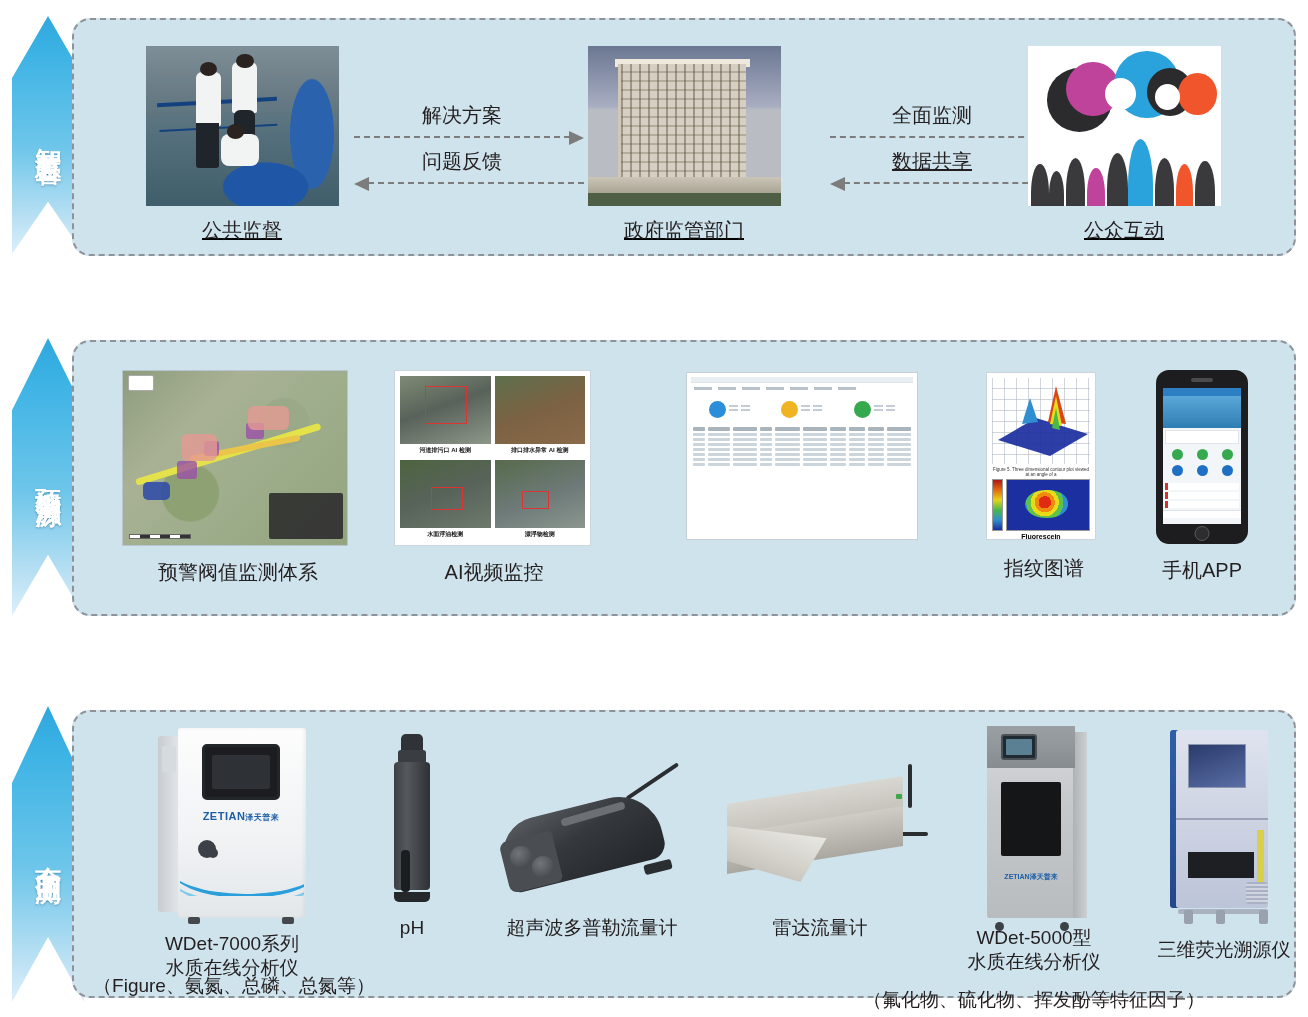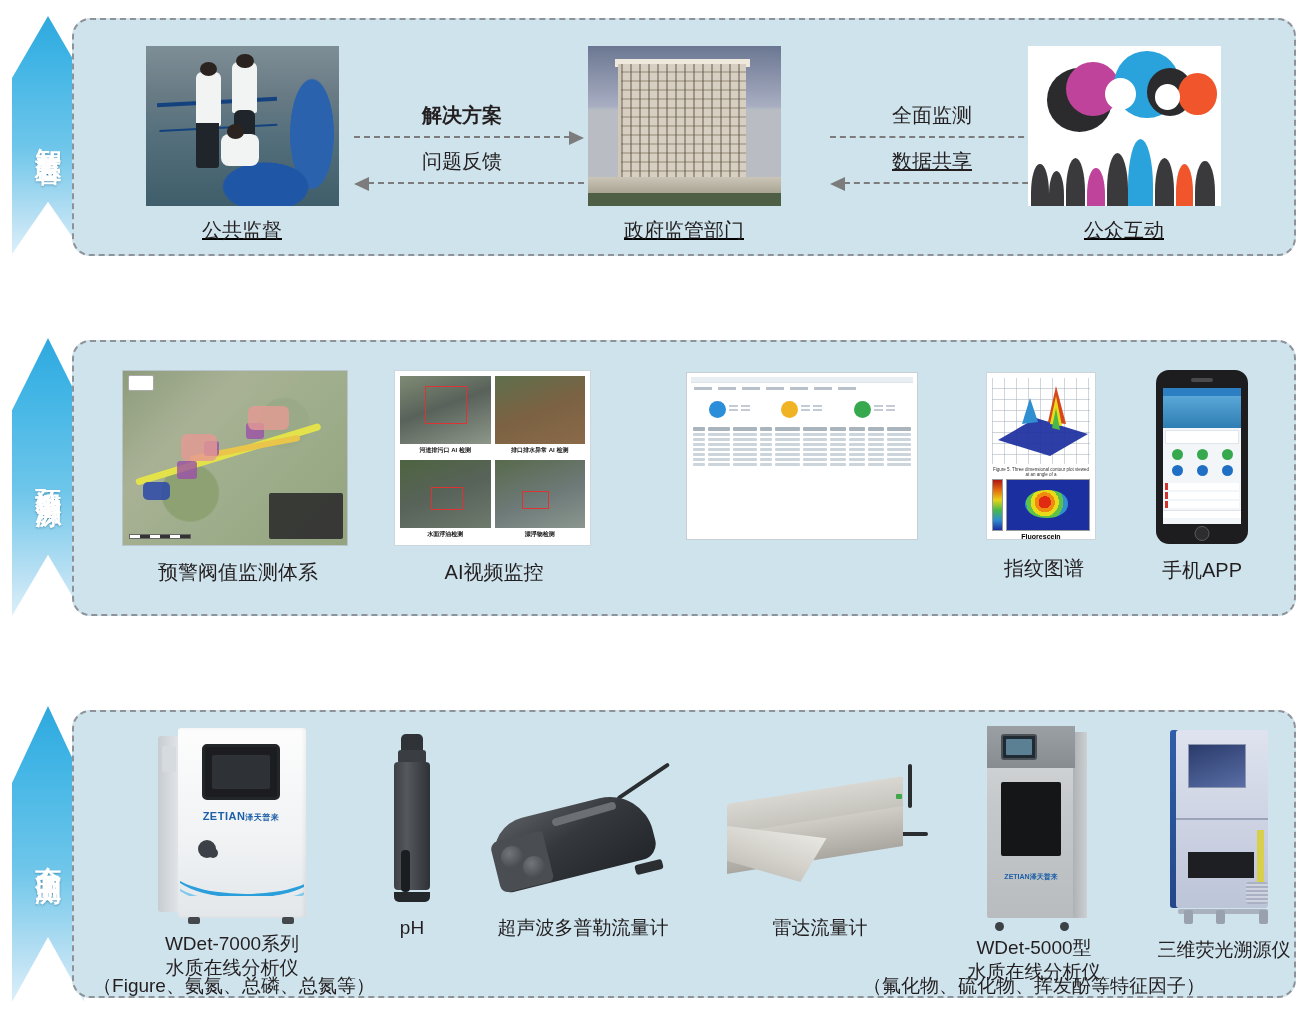--- a/index.html
+++ b/index.html
@@ -325,21 +325,21 @@
           <div class="person p2b"></div>
         <div class="person p3"></div>
         <div class="head h1"></div>
           <div class="head h2"></div>
           <div class="head h3"></div>
       </div>
       <div class="cap cap-lg" style="margin-top:12px;">公共监督</div>
     </div>
 
     <div class="arrowgrp" style="left:280px; top:86px; width:216px;">
-      <div style="position:relative;height:34px;font-weight:bold;">
+      <div style="position:relative;height:34px;">
         <div class="arrowlbl" style="top:-4px;">解决方案</div>
         <div class="arrowline" style="position:absolute;top:30px;left:0;right:14px;">
           <div class="tipR"></div>
         </div>
       </div>
       <div style="position:relative;height:34px;margin-top:12px;">
         <div class="arrowlbl" style="top:-4px;text-align:center;">问题反馈</div>
         <div class="arrowline" style="position:absolute;top:30px;left:14px;right:0;">
           <div class="tipL"></div>
         </div>
@@ -676,21 +676,21 @@
       <div class="probe" style="margin:0 auto;">
         <div class="cap2"></div>
           <div class="neck"></div>
           <div class="barrel"></div>
         <div class="slot"></div>
           <div class="tip"></div>
       </div>
       <div class="cap" style="margin-top:14px;">pH</div>
     </div>
 
-    <div class="inst" style="left:396px; top:50px; width:226px;">
+    <div class="inst" style="left:405px; top:50px; width:226px;">
       <div class="usflow" style="margin:0 auto;">
         <div class="ant"></div>
           <div class="shell"></div>
           <div class="ridge"></div>
         <div class="face"></div>
           <div class="eye e1"></div>
           <div class="eye e2"></div>
           <div class="foot2"></div>
       </div>
       <div class="cap" style="margin-top:22px;">超声波多普勒流量计</div>
@@ -714,24 +714,24 @@
           <div class="sidep"></div>
           <div class="hood"></div>
         <div class="scr"></div>
         <div class="door"></div>
         <div class="logo5">
           <span>ZETIAN</span><span>泽天普来</span>
         </div>
         <div class="wheel w1"></div>
           <div class="wheel w2"></div>
       </div>
-      <div class="cap" style="margin-top:10px;">WDet-5000型</div>
+      <div class="cap" style="">WDet-5000型</div>
       <div class="cap">水质在线分析仪</div>
     </div>
-    <div class="cap" style="position:absolute; left:740px; top:262px; width:440px;">（氟化物、硫化物、挥发酚等特征因子）</div>
+    <div class="cap" style="position:absolute; left:740px; top:278px; width:440px;font-family:Liberation Mono, monospace;">（氟化物、硫化物、挥发酚等特征因子）</div>
 
     <div class="inst" style="left:1070px; top:14px; width:160px;">
       <div class="fluor" style="margin:0 auto;">
         <div class="spine"></div>
           <div class="cab"></div>
           <div class="mid"></div>
         <div class="scr2"></div>
         <div class="win"></div>
         <div class="strip"></div>
           <div class="grill"></div>

